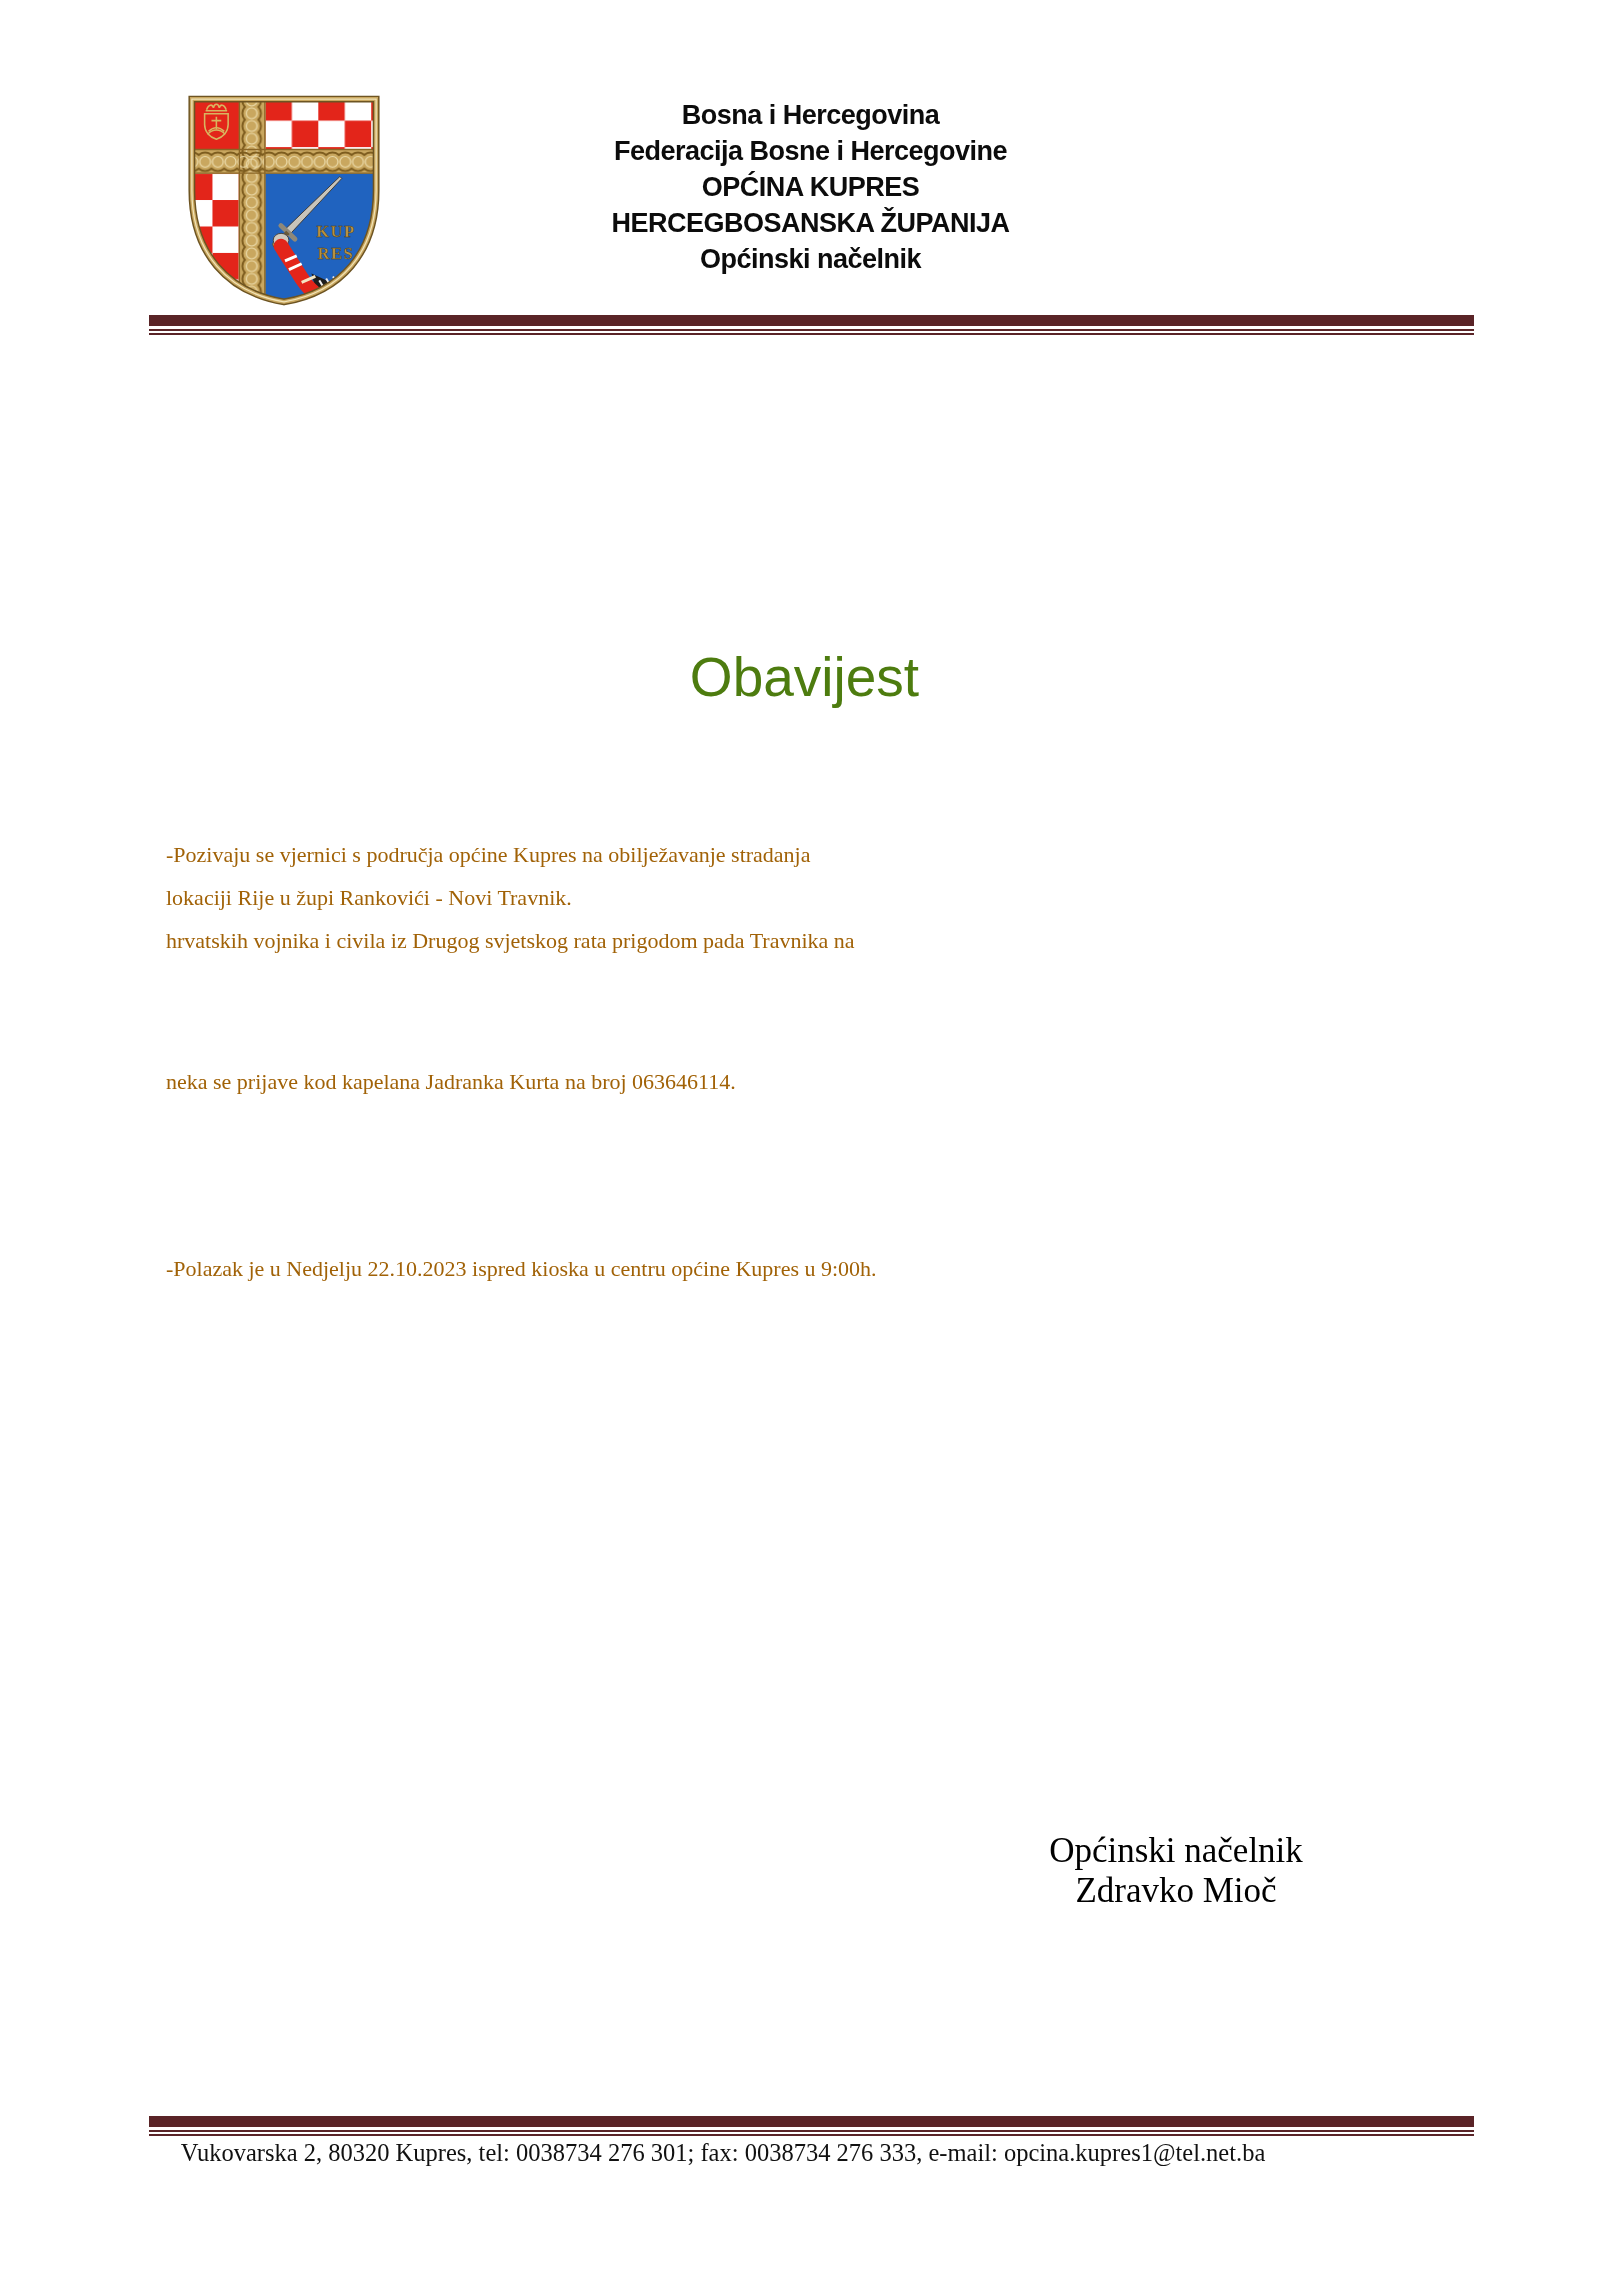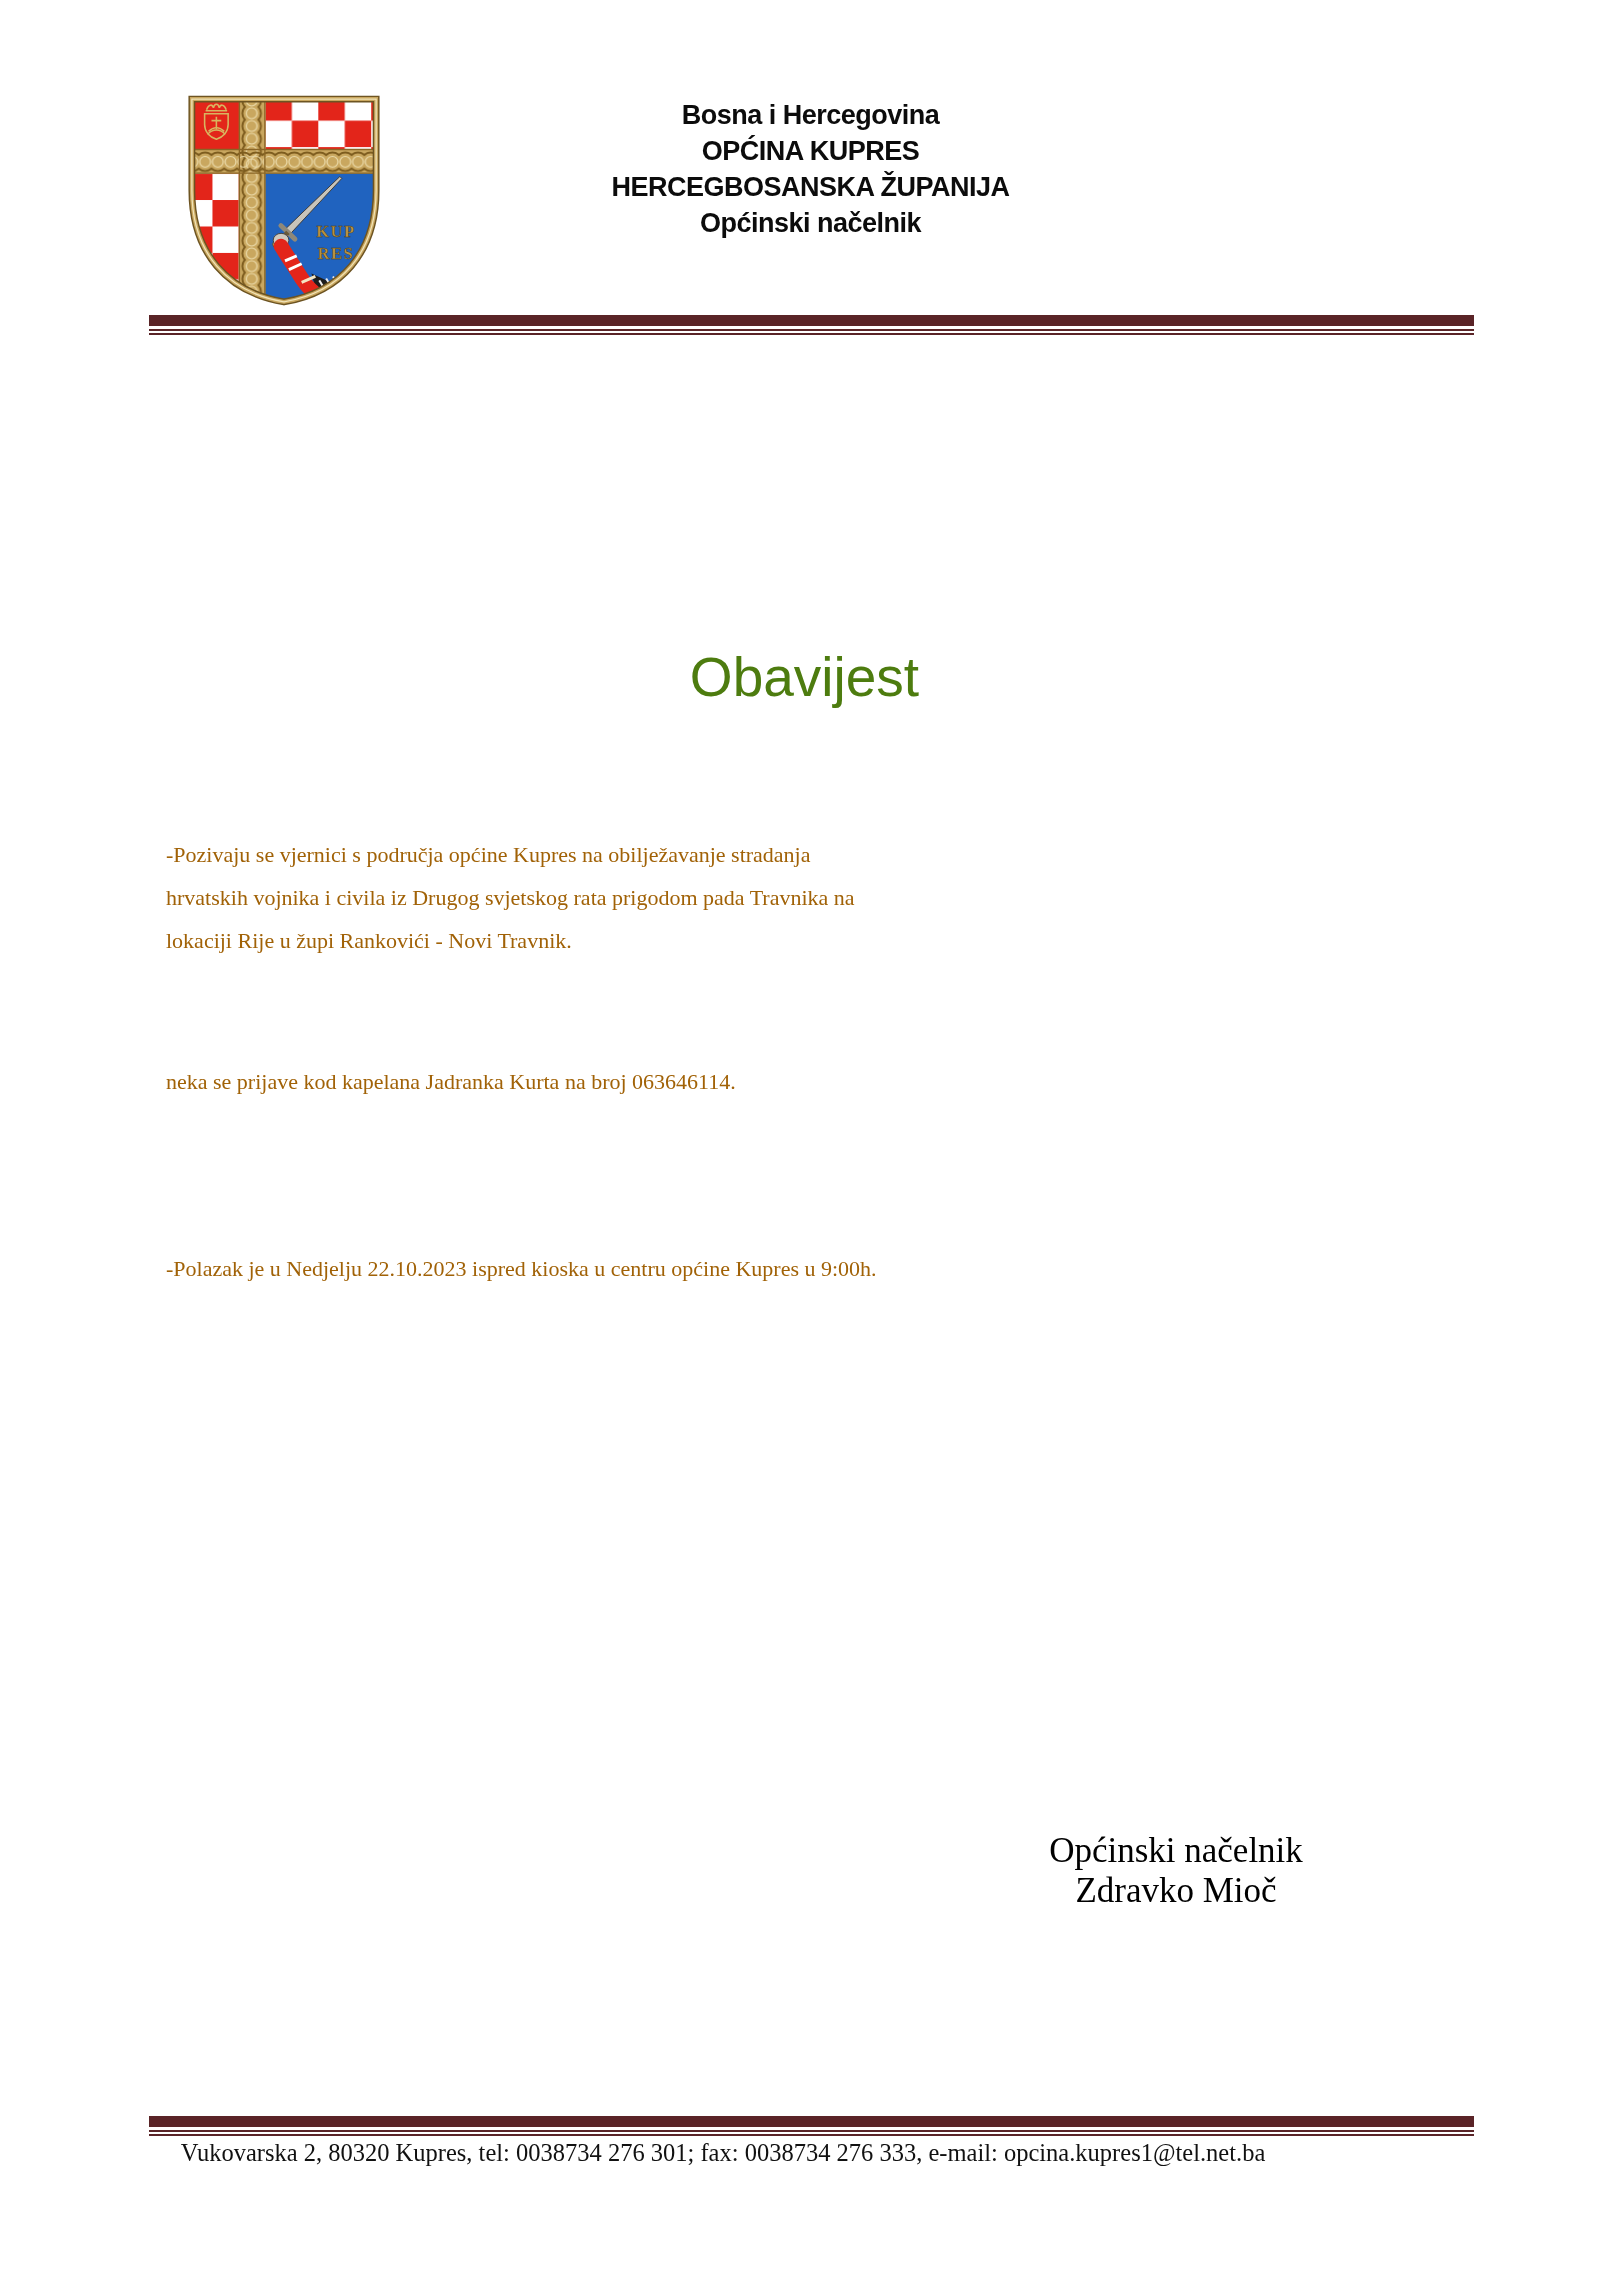--- a/index.html
+++ b/index.html
@@ -127,41 +127,42 @@
         <text x="153" y="168" text-anchor="middle" font-family="Liberation Serif, serif" font-weight="bold" font-size="17" letter-spacing="1.5" style="fill:#b8913f" stroke="#4a3a12" stroke-width="0.4">RES</text>
       </g>
 
       <path d="M6,5 L194,5 L194,98 C194,162 158,202 100,212 C42,202 6,162 6,98 Z" fill="none" stroke="#6d5422" stroke-width="7"></path>
       <path d="M6,5 L194,5 L194,98 C194,162 158,202 100,212 C42,202 6,162 6,98 Z" fill="none" style="stroke:var(--crest-gold)" stroke-width="4"></path>
       <path d="M6,5 L194,5 L194,98 C194,162 158,202 100,212 C42,202 6,162 6,98 Z" fill="none" stroke="#f0e3b8" stroke-width="1.3"></path>
     </svg>
 
     <div class="org-block">
       <div>Bosna i Hercegovina</div>
+      <div>Federacija Bosne i Hercegovine</div>
       <div>OPĆINA KUPRES</div>
       <div>HERCEGBOSANSKA ŽUPANIJA</div>
       <div>Općinski načelnik</div>
     </div>
 
     <div class="rule rule-top">
       <div class="thick"></div>
         <div class="gap3"></div>
         <div class="thin"></div>
         <div class="gap2"></div>
         <div class="thin"></div>
     </div>
   </header>
 
   <main>
     <h1 class="title">Obavijest</h1>
 
     <div class="para para-1">
       <div class="line">-Pozivaju se vjernici s područja općine Kupres na obilježavanje stradanja</div>
+      <div class="line">lokaciji Rije u župi Rankovići - Novi Travnik.</div>
       <div class="line">hrvatskih vojnika i civila iz Drugog svjetskog rata prigodom pada Travnika na</div>
-      <div class="line">lokaciji Rije u župi Rankovići - Novi Travnik.</div>
     </div>
 
     <div class="para para-2">
       <div class="line">neka se prijave kod kapelana Jadranka Kurta na broj 063646114.</div>
     </div>
 
     <div class="para para-3">
       <div class="line">-Polazak je u Nedjelju 22.10.2023 ispred kioska u centru općine Kupres u 9:00h.</div>
     </div>
 

